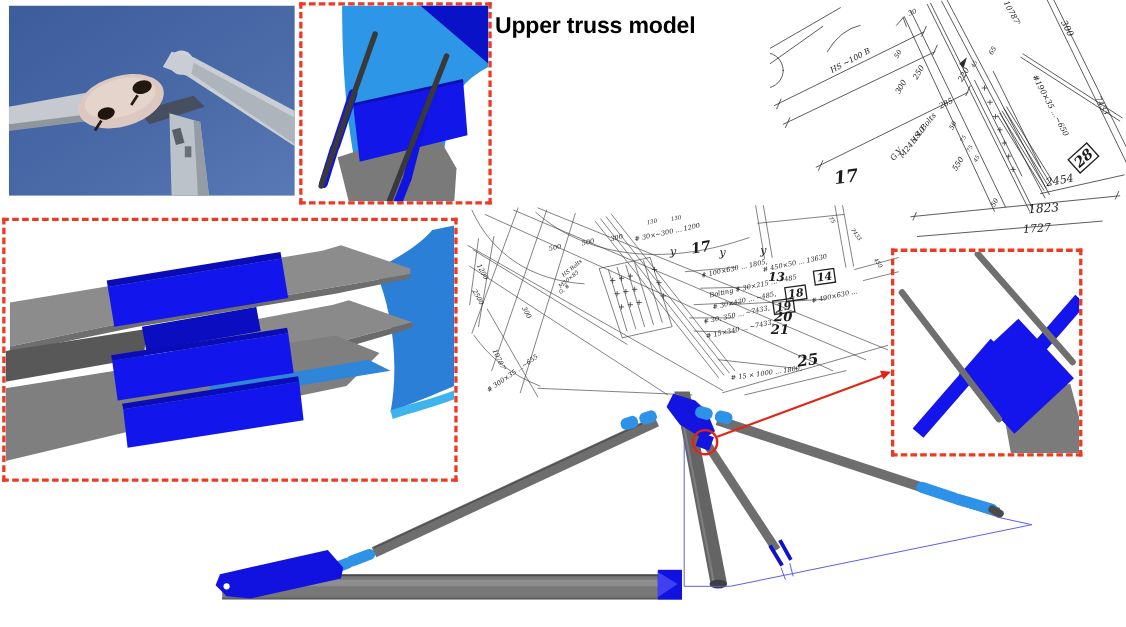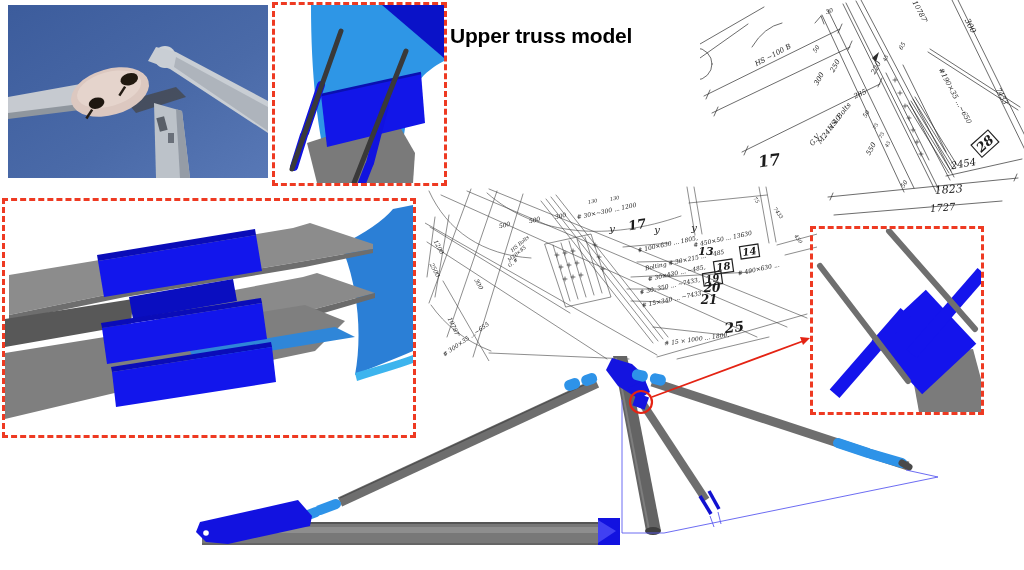--- a/index.html
+++ b/index.html
@@ -1,20 +1,20 @@
 <!DOCTYPE html>
 <html><head>
 <meta charset="utf-8">
 <style>
   html,body{margin:0;padding:0;background:#fff;}
   .canvas{position:relative;width:1024px;height:570px;background:#fff;overflow:hidden;
           font-family:"Liberation Sans",sans-serif;}
   .abs{position:absolute;}
   .box{position:absolute;border:3px dashed #ee3a22;box-sizing:border-box;background:transparent;}
-  .title{position:absolute;left:450px;top:24px;font-size:21px;font-weight:700;color:#000;
+  .title{position:absolute;left:450px;top:12px;font-size:21px;font-weight:700;color:#000;
          letter-spacing:-0.2px;white-space:nowrap;}
   svg{display:block;width:100%;height:100%;}
   .hw{font-family:"DejaVu Serif",serif;font-style:italic;fill:#1b1b1b;}
   .ink{stroke:#2c2c2c;fill:none;stroke-linecap:round;}
 </style>
 </head>
 <body>
 
 <div class="canvas">
 

